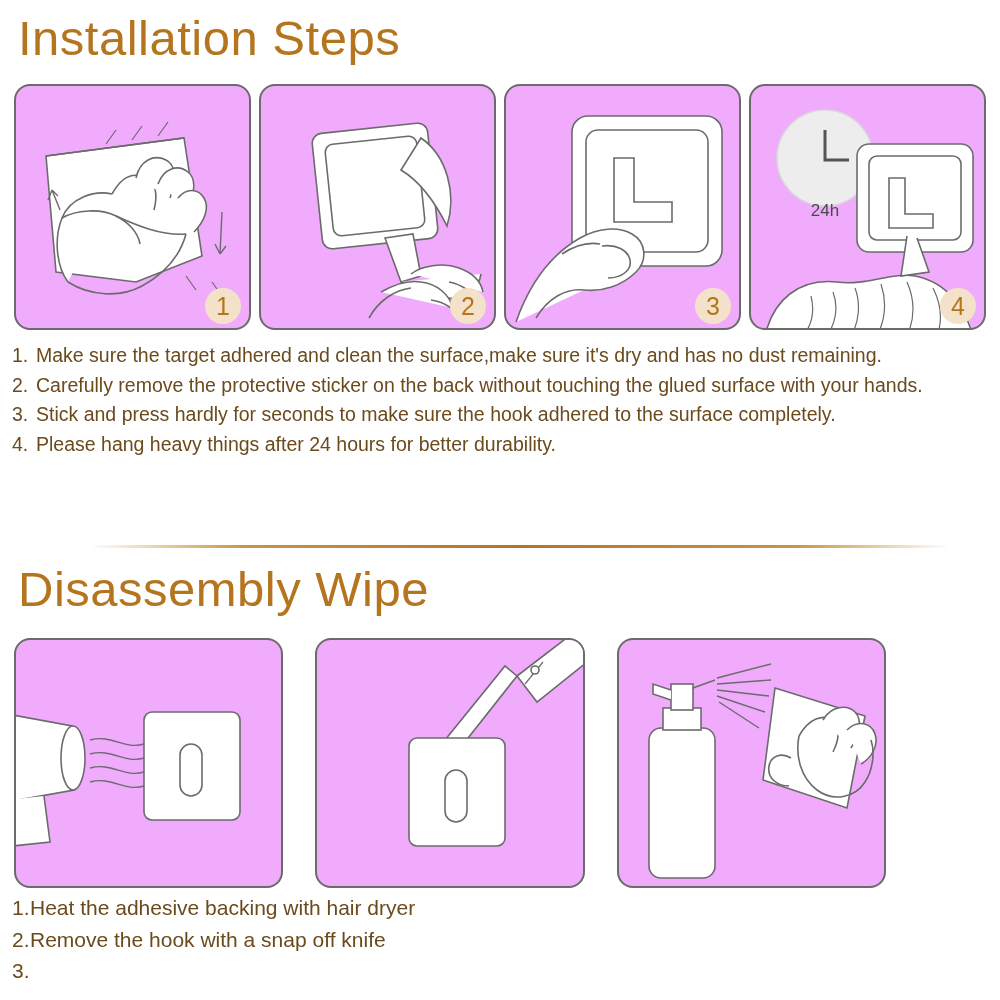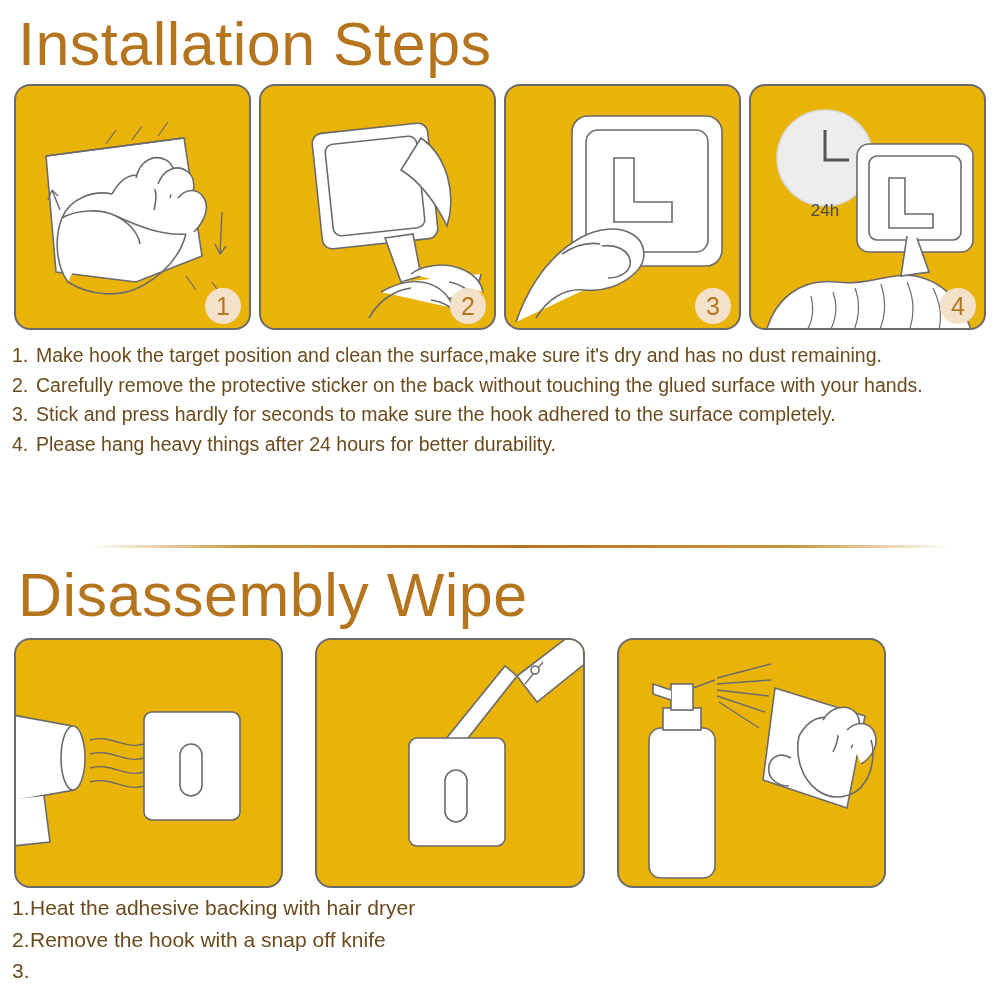--- a/index.html
+++ b/index.html
@@ -14,42 +14,42 @@
     color: #8a5a22;
     overflow: hidden;
     position: relative;
   }
   .page {
     position: relative;
     width: 1000px;
     height: 1000px;
   }
   .section-title {
-    font-size: 61px;
+    font-size: 49px;
     font-weight: normal;
     letter-spacing: 0.5px;
     color: #b5751f;
     line-height: 1;
   }
   #install-title { position: absolute; left: 18px; top: 14px; }
   #disassembly-title { position: absolute; left: 18px; top: 565px; }
 
   
   .panel-row-install {
     position: absolute;
     left: 14px;
     top: 84px;
     width: 972px;
     height: 246px;
     display: flex;
     gap: 8px;
   }
   .panel {
     position: relative;
-    background: #eab308;
+    background: #f0abfc;
     border: 2px solid #6b6b6b;
     border-radius: 16px;
     box-sizing: border-box;
     overflow: hidden;
     flex: 1 1 0;
   }
   .step-badge {
     position: absolute;
     right: 8px;
     bottom: 4px;
@@ -223,21 +223,21 @@
         </g>
         <text x="74" y="130" text-anchor="middle" font-family="Liberation Sans, sans-serif" font-size="17" fill="#4a4a4a">24h</text>
       </svg>
       <div class="step-badge">4</div>
     </div>
   </div>
 
   <div class="steps-list">
     <div class="li">
       <span class="num">1.</span>
-      <span class="txt">Make hook the target position and clean the surface,make sure it's dry and has no dust remaining.</span>
+      <span class="txt">Make sure the target adhered and clean the surface,make sure it's dry and has no dust remaining.</span>
     </div>
     <div class="li">
       <span class="num">2.</span>
       <span class="txt">Carefully remove the protective sticker on the back without touching the glued surface with your hands.</span>
     </div>
     <div class="li">
       <span class="num">3.</span>
       <span class="txt">Stick and press hardly for seconds to make sure the hook adhered to the surface completely.</span>
     </div>
     <div class="li">

